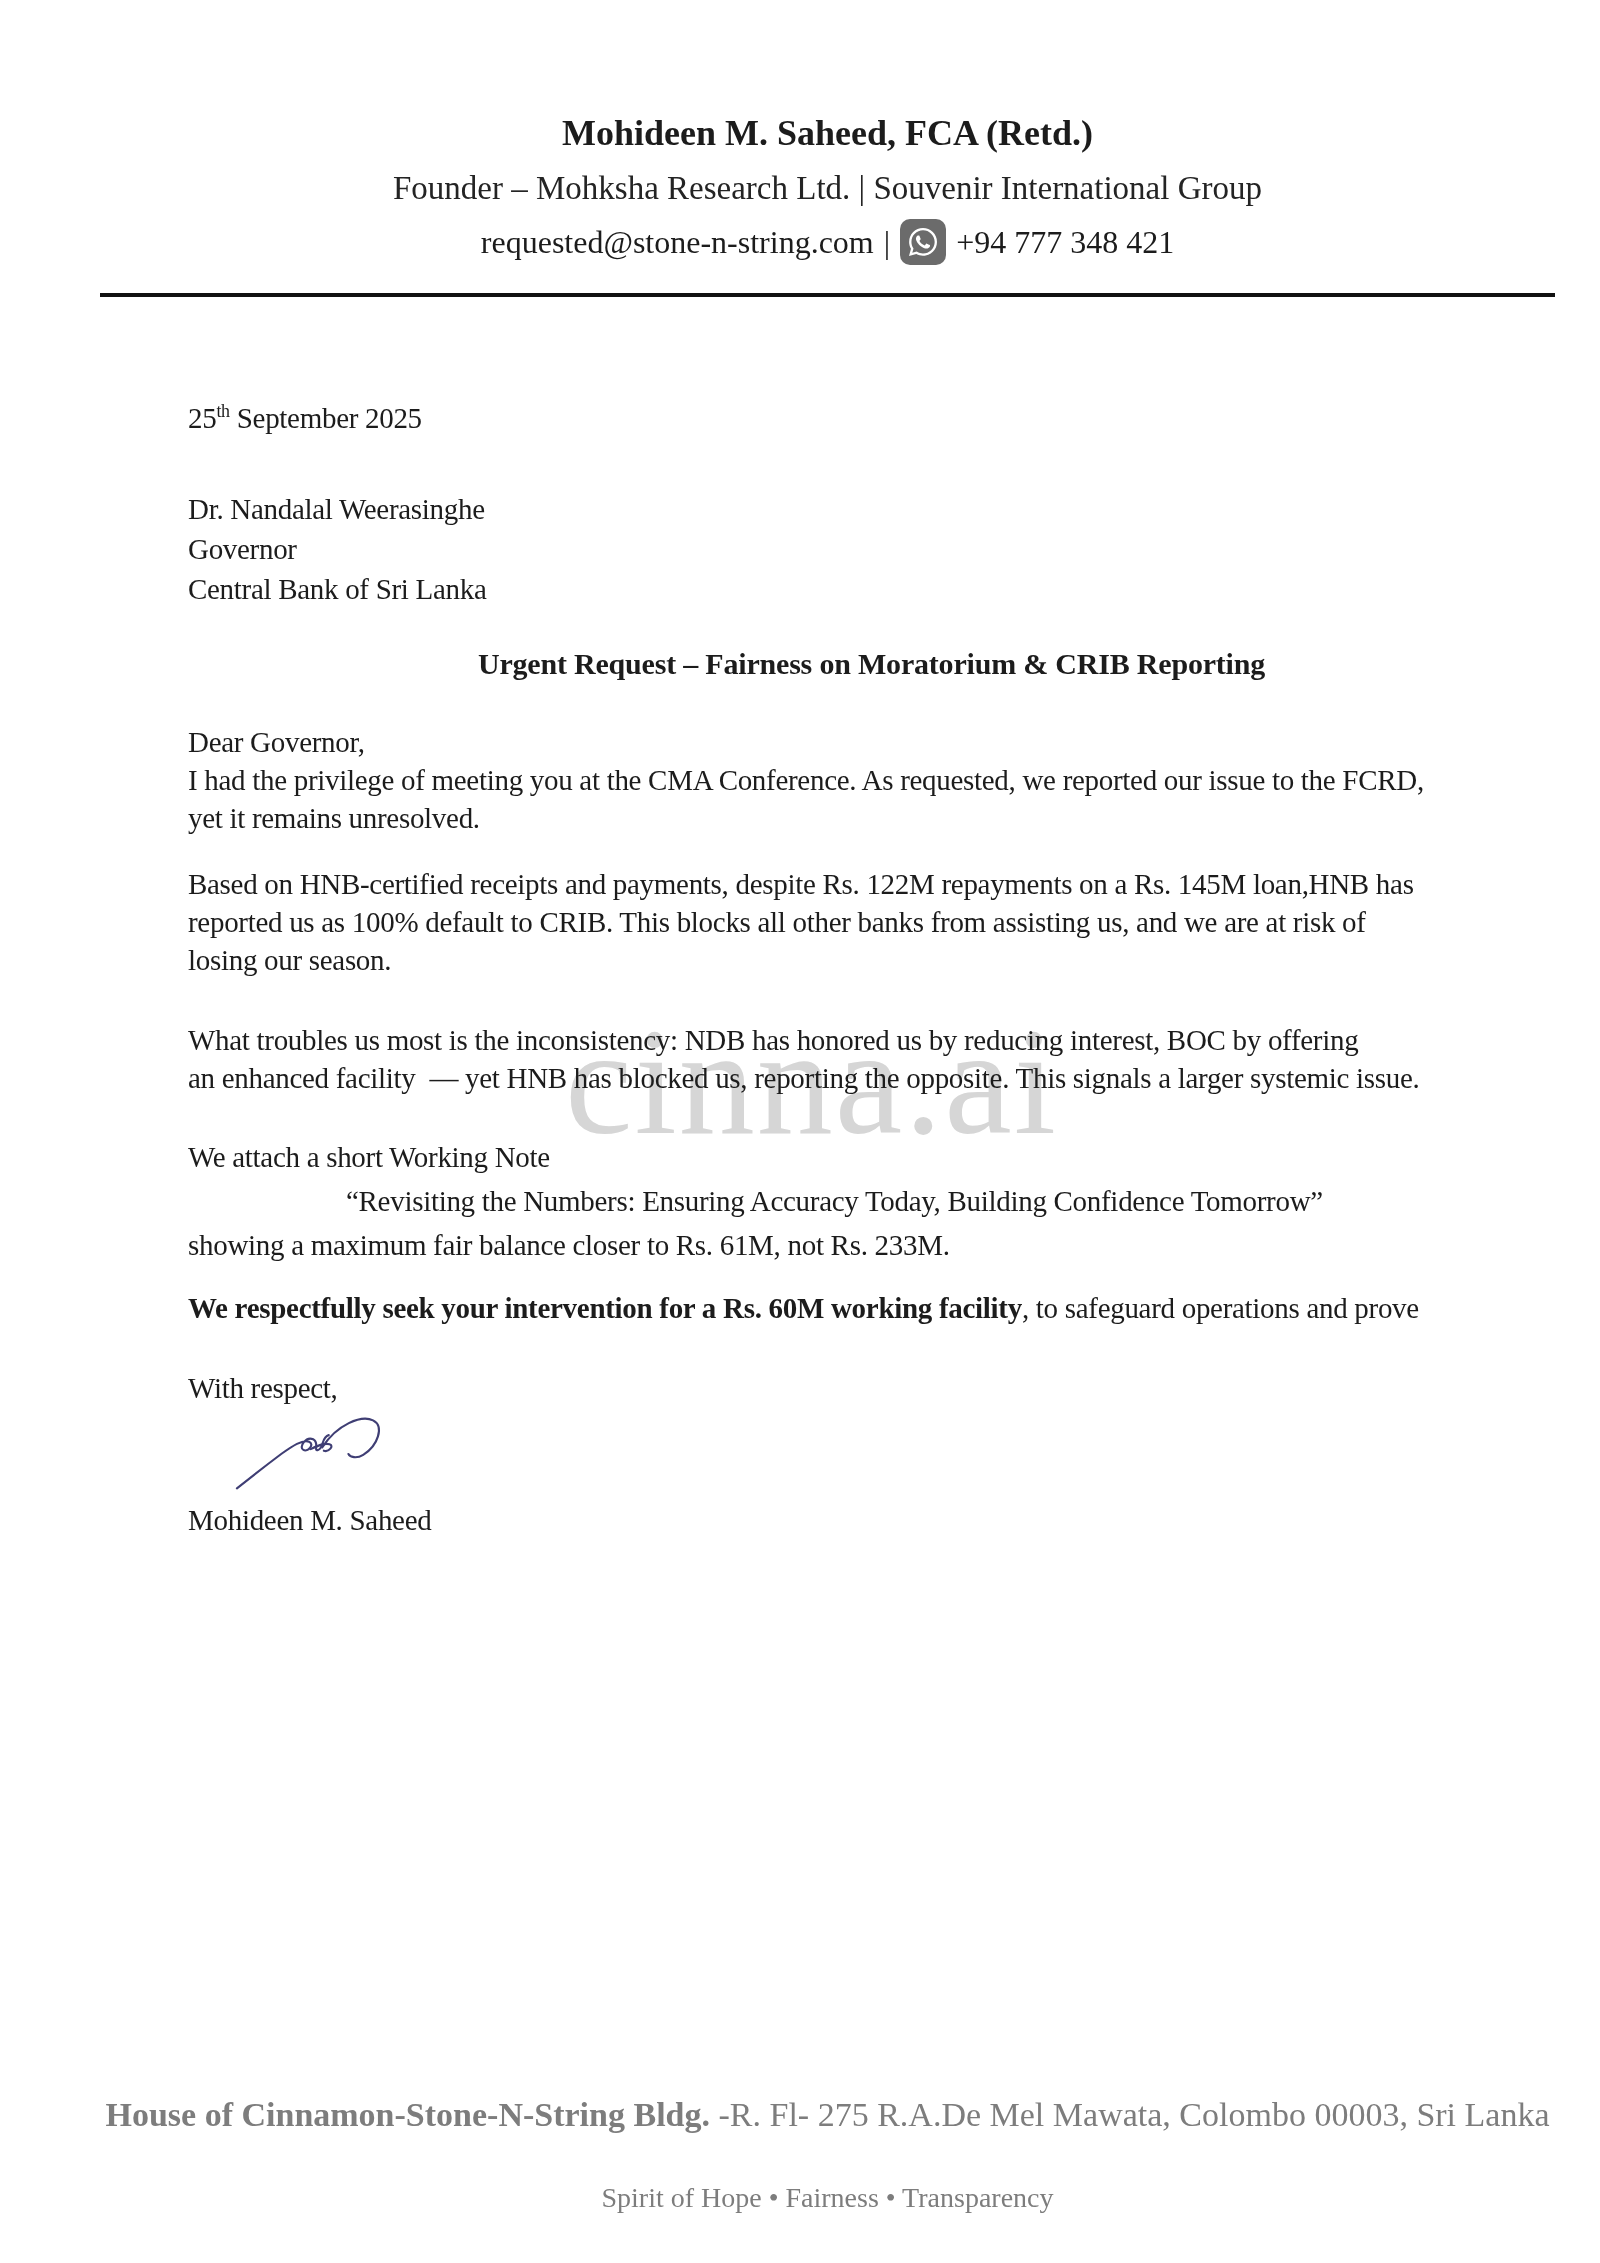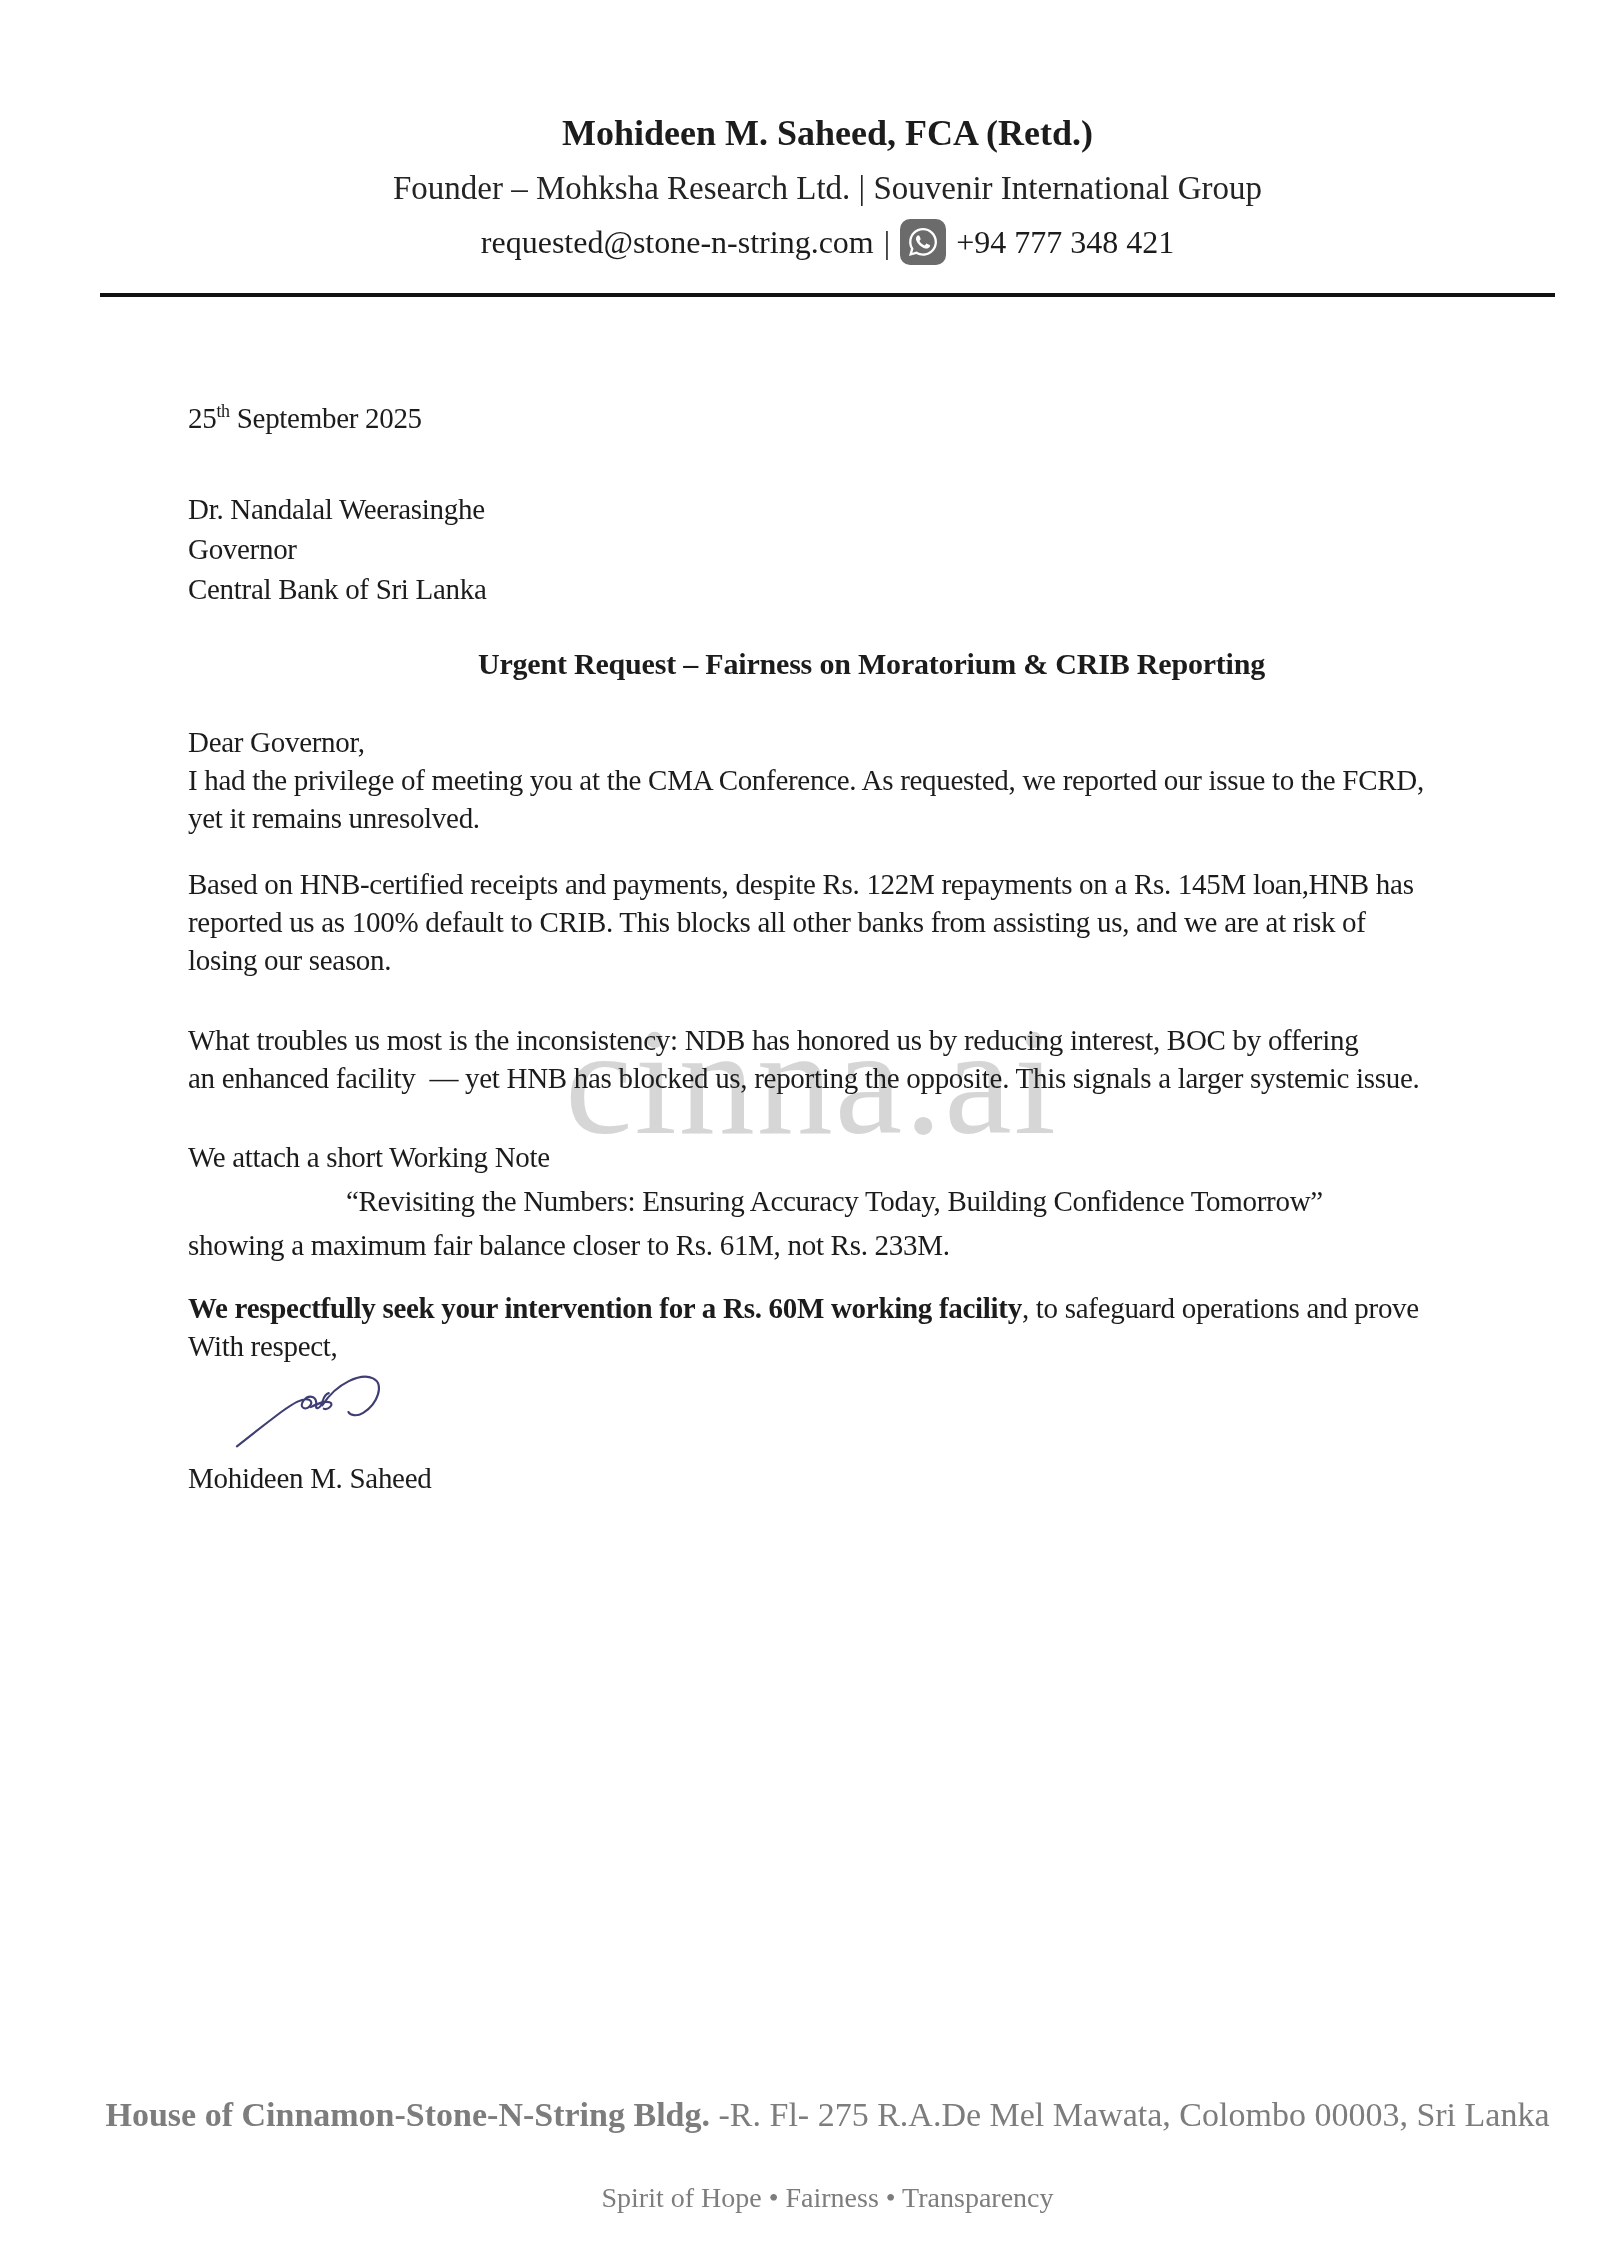--- a/index.html
+++ b/index.html
@@ -84,21 +84,21 @@
     letter-spacing: -0.2px;
   }
   .para { margin-top: 0; }
   .p1 { margin-top: 40px; }
   .p2 { margin-top: 28px; }
   .p3 { margin-top: 42px; }
   .attach-block { margin-top: 38px; line-height: 44px; }
   .attach-quote { padding-left: 158px; }
   .request { margin-top: 22px; }
   .request .bold { font-weight: bold; }
-  .closing { }
+  .closing { margin-top: 42px; }
   .signature-wrap { margin-top: 6px; margin-left: 44px; height: 82px; }
   .signature-wrap svg { height: 82px; }
   .signatory { margin-top: 6px; }
   .footer {
     position: absolute;
     left: 100px;
     right: 45px;
     top: 2096px;
     text-align: center;
     color: #7d7d7d;

